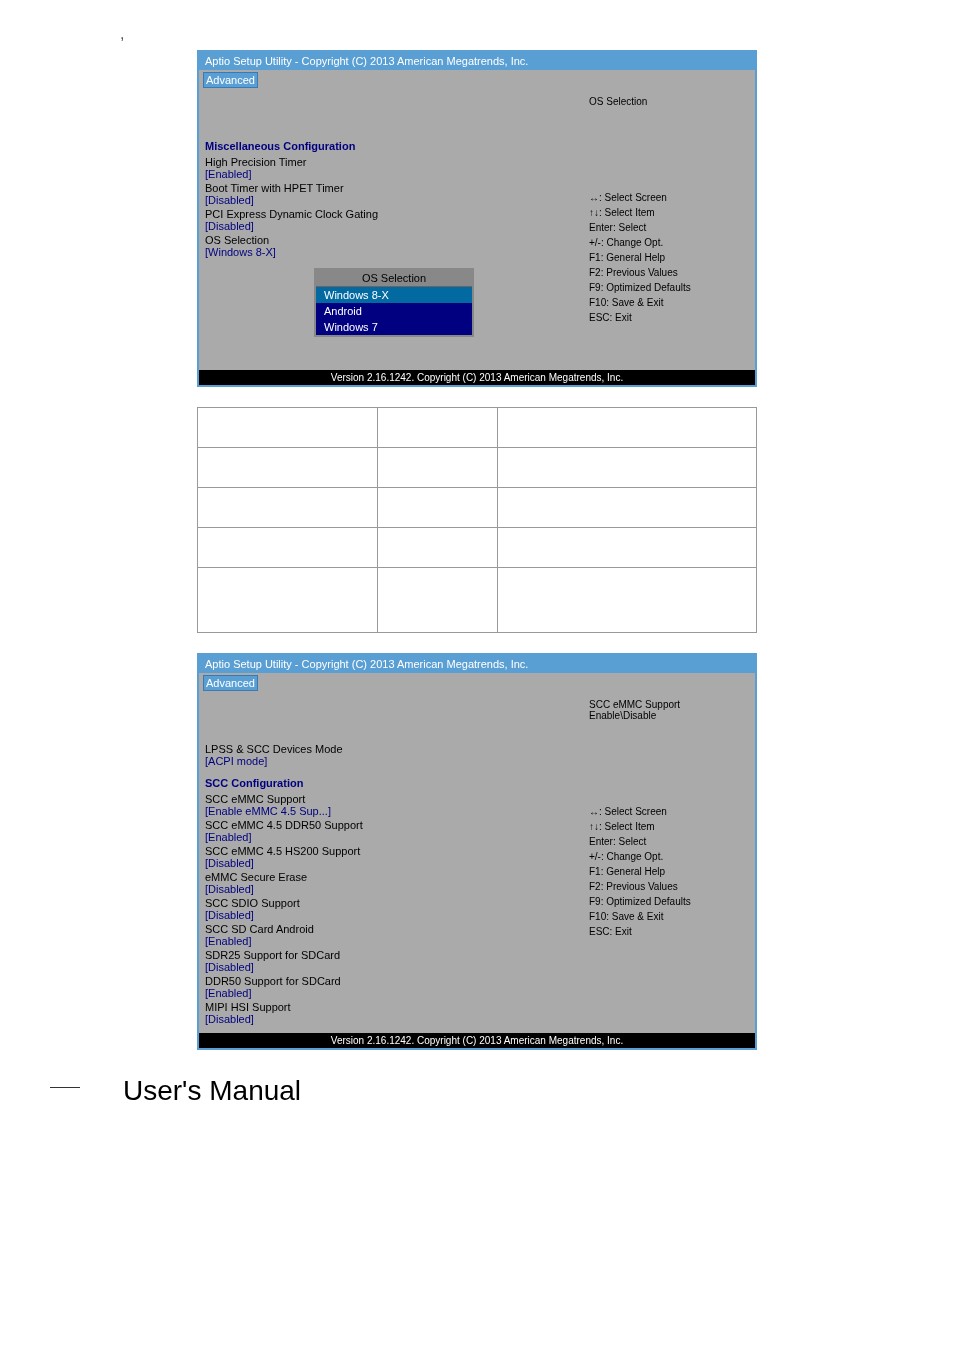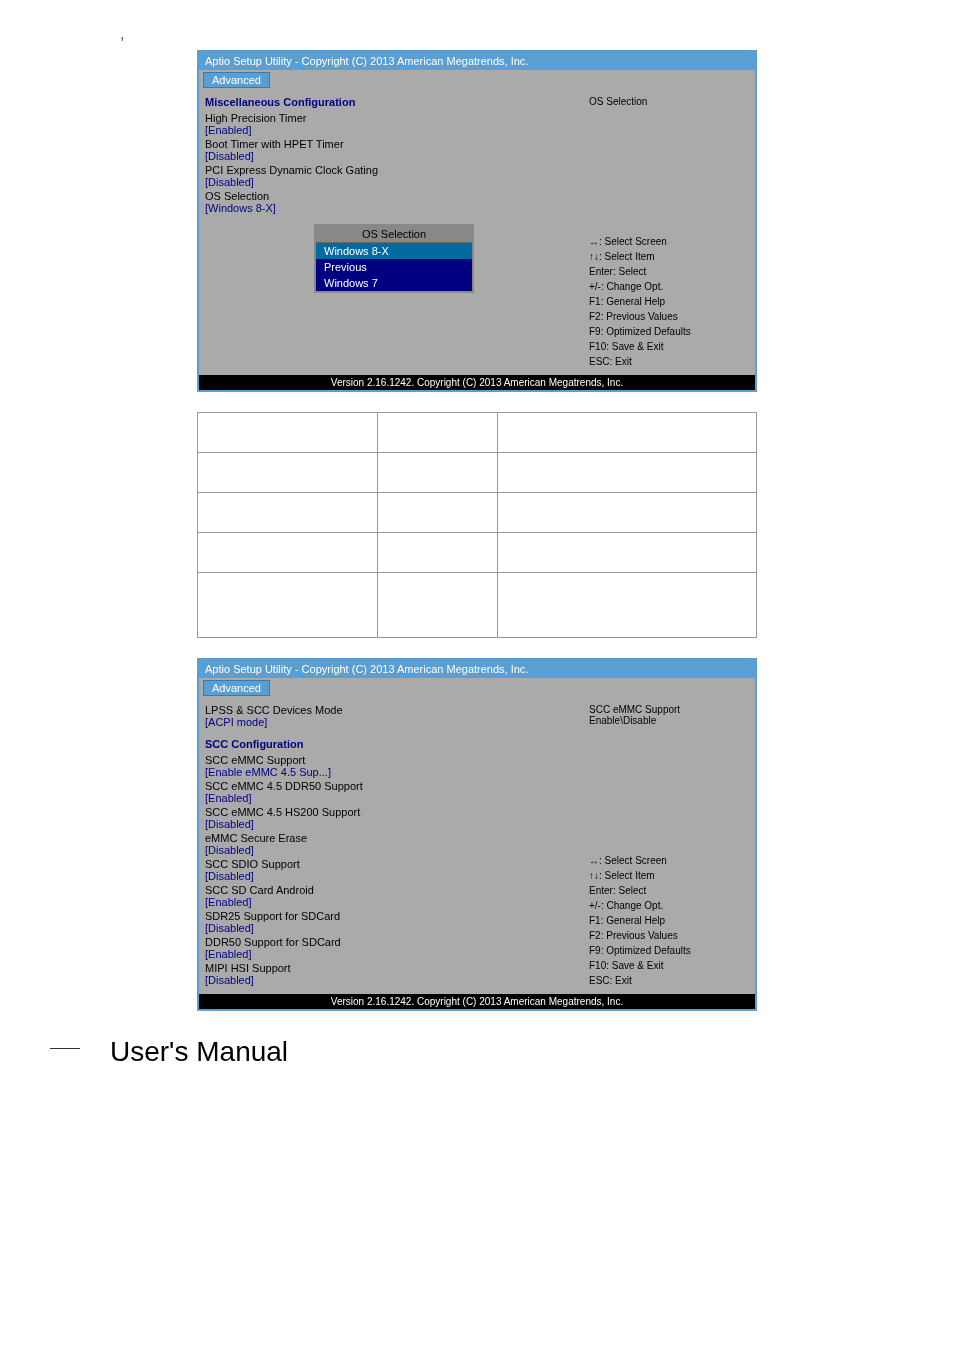--- a/index.html
+++ b/index.html
@@ -36,36 +36,37 @@
 
     .bios-tab-bar {
       background: #aaaaaa;
       padding: 2px 4px;
     }
 
     .bios-tab {
       display: inline-block;
       background: #5a9fd4;
       color: #fff;
-      padding: 1px 8px;
+      padding: 1px 2px;
       font-size: 11px;
       border: 1px solid #3a7ab4;
     }
 
     .bios-content {
       display: flex;
       padding: 6px;
       gap: 6px;
       min-height: 280px;
     }
 
     .bios-left {
       flex: 1;
       font-size: 11px;
       color: #000;
+      margin-top: 44px;
     }
 
     .bios-left .section-title {
       color: #000080;
       font-weight: bold;
       margin-bottom: 4px;
       font-size: 11px;
     }
 
     .bios-left .menu-item {
@@ -91,21 +92,20 @@
     }
 
     .bios-right .help-text {
       font-size: 10px;
       margin-bottom: 3px;
     }
 
     .bios-right .nav-help {
       font-size: 10px;
       line-height: 1.5;
-      margin-top: 44px;
     }
 
     .bios-footer {
       background: #000000;
       color: #fff;
       text-align: center;
       padding: 2px;
       font-size: 10px;
     }
 
@@ -228,21 +228,21 @@
             <span class="item-value">[Disabled]</span>
           </div>
           <div class="menu-item">
             <span class="item-label">OS Selection</span>
             <span class="item-value">[Windows 8-X]</span>
           </div>
 
           <div class="os-dropdown">
             <div class="os-dropdown-title">OS Selection</div>
             <div class="os-dropdown-item selected">Windows 8-X</div>
-            <div class="os-dropdown-item">Previous</div>
+            <div class="os-dropdown-item">Android</div>
             <div class="os-dropdown-item">Windows 7</div>
           </div>
         </div>
 
         <div class="bios-right">
           <div class="help-text">OS Selection</div>
           <div style="height: 80px;"></div>
           <div class="nav-help">
             <div>↔: Select Screen</div>
             <div>↑↓: Select Item</div>
@@ -353,19 +353,19 @@
             <div>F2: Previous Values</div>
             <div>F9: Optimized Defaults</div>
             <div>F10: Save &amp; Exit</div>
             <div>ESC: Exit</div>
           </div>
         </div>
       </div>
       <div class="bios-footer">Version 2.16.1242. Copyright (C) 2013 American Megatrends, Inc.</div>
     </div>
 
-    <div style="display:flex; align-items:center; padding: 5px 0 0 20px;">
+    <div style="display:flex; align-items:center; padding: 5px 0 0 20px; gap: 13px;">
       <div class="divider-line" style="width: 30px; margin-right: 10px;"></div>
       <span class="user-manual">User's Manual</span>
     </div>
 
   </div>
 </div>
 
 </body></html>

